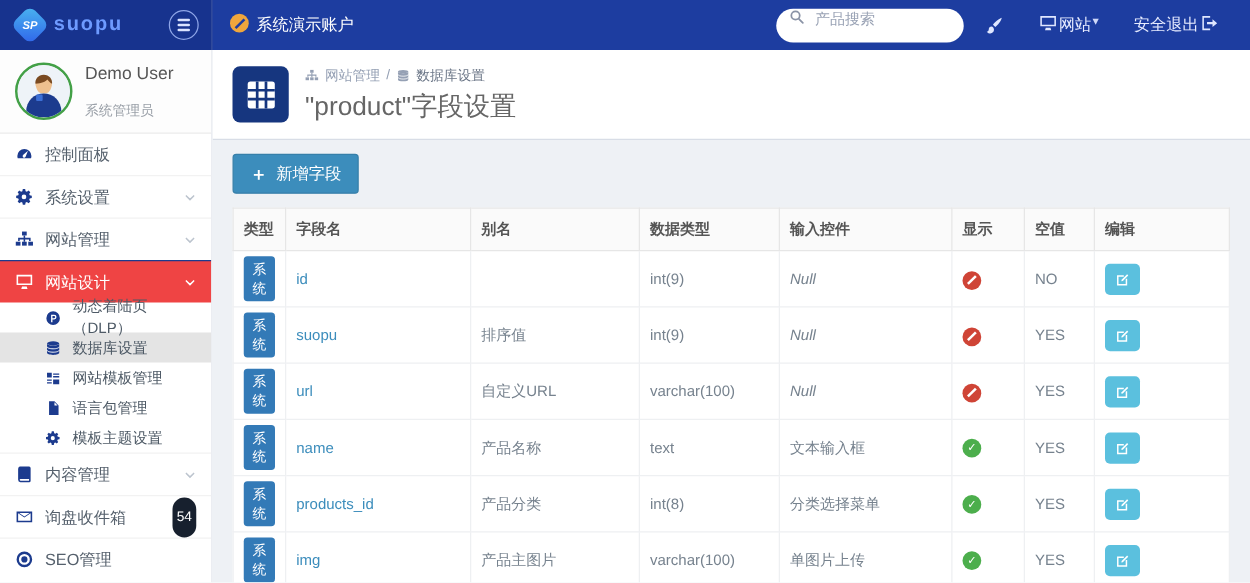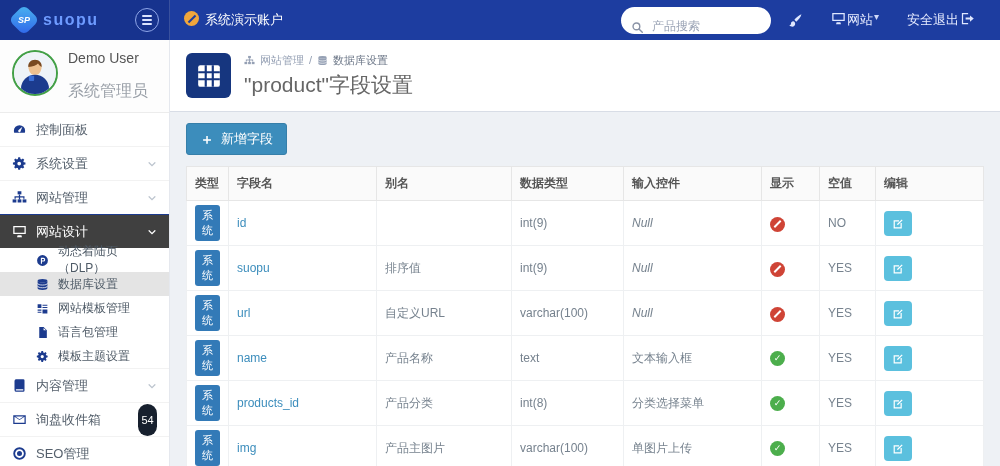--- a/index.html
+++ b/index.html
@@ -9,40 +9,40 @@
   .brand{width:170px;min-width:170px;background:#17338e;display:flex;align-items:center;padding:0 10px;box-sizing:border-box;gap:8px;border-right:1px solid rgba(255,255,255,.15)}
   .logo-mark{width:22px;height:22px;border-radius:6px;background:linear-gradient(135deg,#4ab6f0,#2f63ea);transform:rotate(45deg);display:flex;align-items:center;justify-content:center;flex:none;margin-left:3px}
   .logo-mark b{transform:rotate(-45deg);color:#fff;font-size:9px;font-style:italic;letter-spacing:0}
   .logo-text{color:#6e9bff;font-weight:bold;font-size:16px;letter-spacing:1.5px}
   .hamburger{margin-left:auto;width:24px;height:24px;border:1px solid #8fa6e8;border-radius:50%;display:flex;flex-direction:column;justify-content:center;gap:2px;align-items:center;cursor:pointer;background:transparent}
   .hamburger i{display:block;width:10px;height:2px;background:#dbe4ff;border-radius:1px}
   .topbar-right{flex:1;display:flex;align-items:center;padding:0 14px;gap:6px}
   .demo-badge{display:flex;align-items:flex-start;gap:6px;color:#fff;font-size:13px}
   .ban{width:15px;height:15px;border-radius:50%;background:#f0a63c;position:relative;flex:none;display:inline-flex;align-items:center;justify-content:center}
   .ban::after{content:"";width:10px;height:2px;background:#1d3da0;transform:rotate(-45deg)}
-  .search{margin-left:auto;width:150px;height:27px;border-radius:14px;background:#fff;display:flex;align-items:flex-end;padding:0 10px;gap:6px;box-sizing:border-box}
+  .search{margin-left:auto;width:150px;height:27px;border-radius:14px;background:#fff;display:flex;align-items:flex-start;padding:0 10px;gap:6px;box-sizing:border-box}
   .search .i{width:13px;height:13px;color:#8a93a6;display:flex}
   .search input{border:0;outline:0;flex:1;font-size:12px;color:#333;min-width:0;background:transparent}
   .search input::placeholder{color:#9aa3b5}
   .top-item{display:flex;align-items:flex-start;gap:1px;color:#e7ecff;font-size:13px;padding:0 11px;cursor:pointer;background:none;border:0}
   .top-item .i{width:15px;height:15px;display:flex;color:#dfe7ff}
   .caret{font-size:10px;color:#cfd8f8}
   
   .sidebar{position:absolute;top:40px;left:0;width:170px;bottom:0;background:#fff;overflow:hidden;border-right:1px solid #e5e8ee;box-sizing:border-box}
-  .user-panel{display:flex;align-items:flex-start;gap:10px;padding:10px 12px;border-bottom:1px solid #ececec;background:#fdfdfd}
+  .user-panel{display:flex;align-items:center;gap:10px;padding:10px 12px;border-bottom:1px solid #ececec;background:#fdfdfd}
   .avatar{width:46px;height:46px;border-radius:50%;border:2px solid #43a047;box-sizing:border-box;overflow:hidden;flex:none;background:#eef3f8}
   .avatar svg{width:100%;height:100%;display:block}
   .user-name{font-size:14px;color:#555}
-  .user-role{font-size:16px;color:#9aa0a8;margin-top:15px}
+  .user-role{font-size:11px;color:#9aa0a8;margin-top:15px}
   .nav-item{display:flex;align-items:center;gap:9px;height:33px;padding:0 12px;font-size:13px;color:#55606c;cursor:pointer}
   .main-item{border-top:1px solid #f2f2f2}
   .nav > .main-item:first-child{border-top:none}
   .nav-item .i{width:15px;height:15px;color:#1c3b8e;flex:none;display:flex}
   .nav-item .i svg{width:100%;height:100%;fill:currentColor}
-  .nav-item.active{background:#404040;color:#fff;border-color:#1c3b8e}
+  .nav-item.active{background:#ef4444;color:#fff;border-color:#1c3b8e}
   .nav-item.active .i{color:#fff}
   .chev{margin-left:auto;width:10px;height:10px;color:#bcc4ce;display:flex}
   .chev svg{width:100%;height:100%}
   .nav-item.active .chev{color:#fff}
   .sub{height:24px;padding-left:36px;font-size:12px;color:#4e5a66}
   .sub .i{width:13px;height:13px}
   .sub.active-sub{background:#e4e4e4}
   .count-badge{margin-left:auto;background:#17202e;color:#fff;font-size:11px;min-width:19px;height:19px;border-radius:10px;display:flex;align-items:center;justify-content:center;padding:16px 3px;box-sizing:border-box}
   
   .main{position:absolute;left:170px;right:0;top:40px;bottom:0;overflow:hidden;background:#eef1f5}

